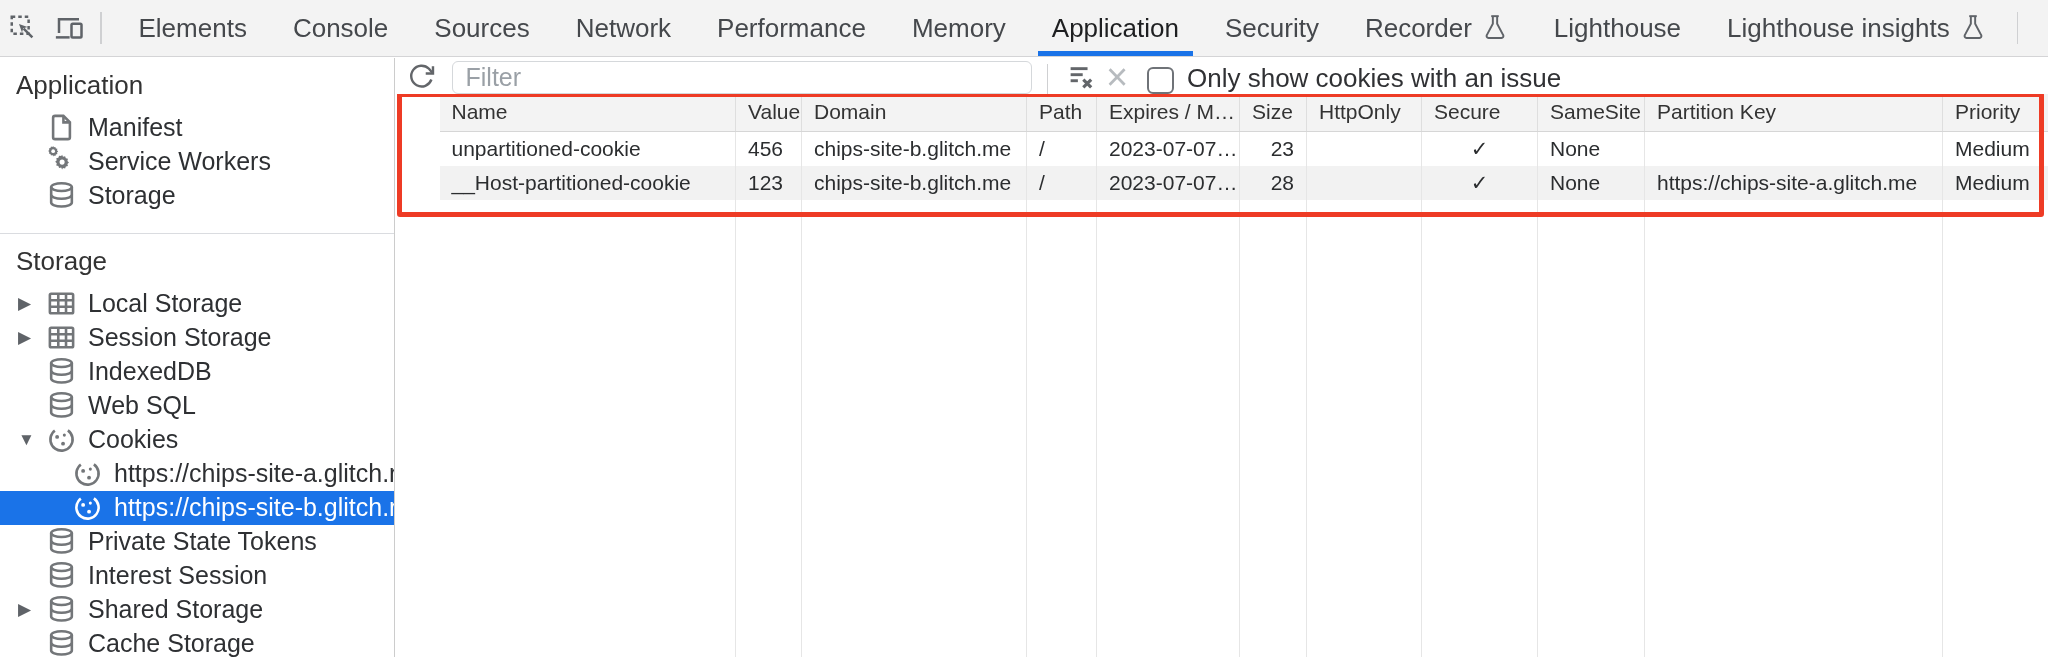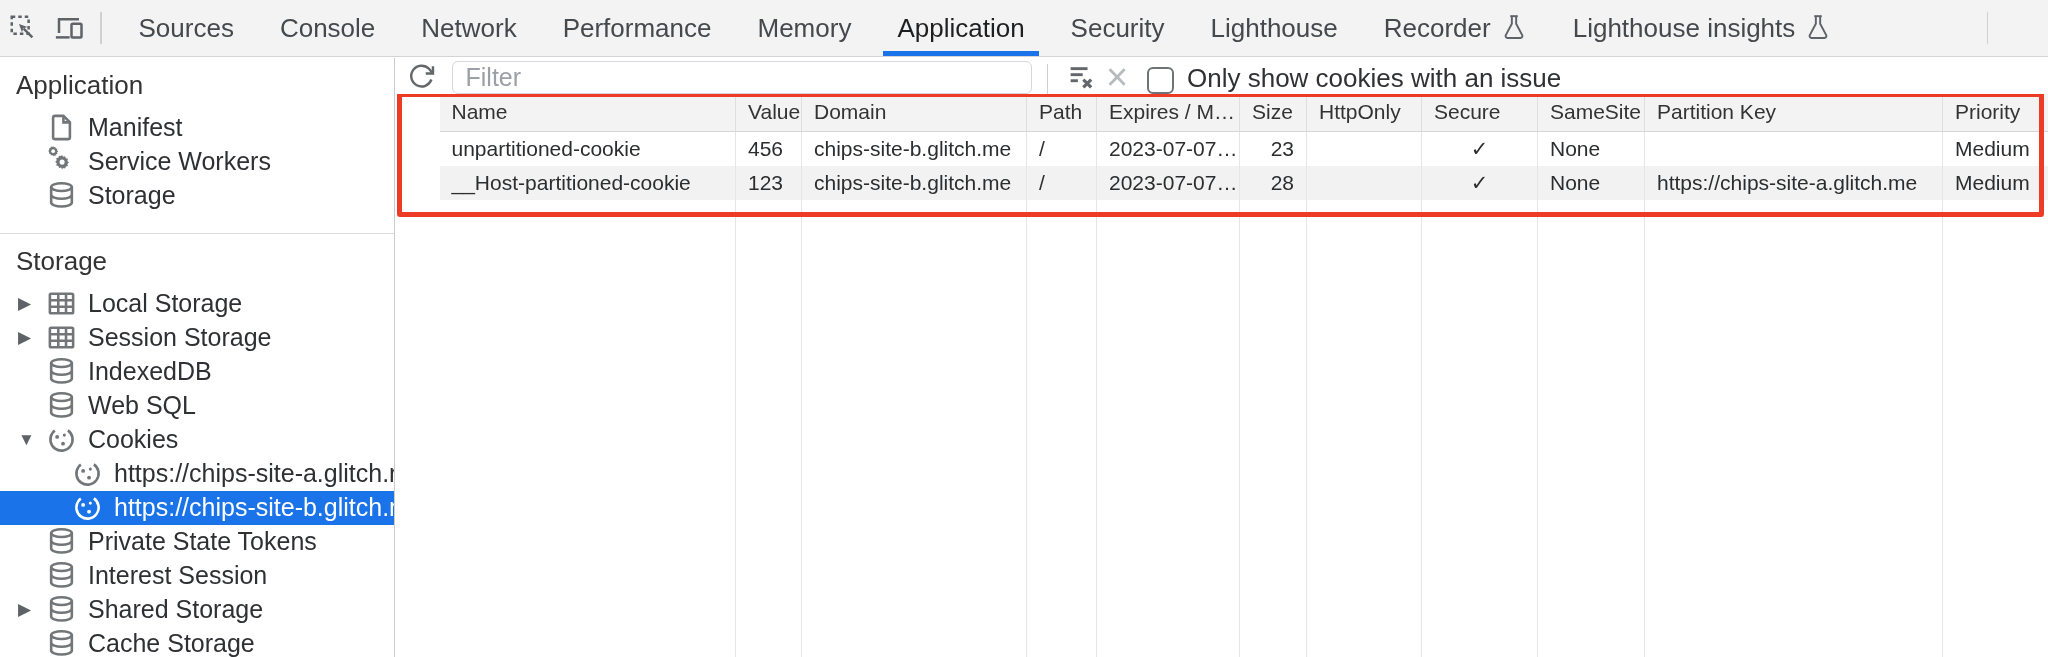--- a/index.html
+++ b/index.html
@@ -87,51 +87,54 @@
     <span class="icon-btn">
       <svg viewBox="0 0 24 24" fill="none" stroke="currentColor" stroke-width="2">
         <path d="M4 16V5h16"></path>
         <path d="M1.5 19.5h11"></path>
         <rect x="14" y="8.5" width="8" height="11" rx="1"></rect>
       </svg>
     </span>
     <span class="vdiv"></span>
     <nav class="tabs" id="tabs">
         <div class="tab">
+          <span>Elements</span>
+        </div>
+        <div class="tab">
+          <span>Console</span>
+        </div>
+        <div class="tab">
           <span>Sources</span>
-        </div>
-        <div class="tab">
-          <span>Console</span>
         </div>
         <div class="tab">
           <span>Network</span>
         </div>
         <div class="tab">
           <span>Performance</span>
         </div>
         <div class="tab">
           <span>Memory</span>
         </div>
         <div class="tab selected">
           <span>Application</span>
         </div>
         <div class="tab">
           <span>Security</span>
-        </div>
-        <div class="tab">
-          <span>Lighthouse</span>
         </div>
         <div class="tab">
           <span>Recorder</span>
           <span class="flask">
             <svg viewBox="0 0 24 26" fill="none" stroke="currentColor" stroke-width="1.8">
               <path d="M8.5 2h7"></path>
               <path d="M10 2v7l-5.6 10.6A1.8 1.8 0 0 0 6 22.3h12a1.8 1.8 0 0 0 1.6-2.7L14 9V2"></path>
             </svg>
           </span>
+        </div>
+        <div class="tab">
+          <span>Lighthouse</span>
         </div>
         <div class="tab">
           <span>Lighthouse insights</span>
           <span class="flask">
             <svg viewBox="0 0 24 26" fill="none" stroke="currentColor" stroke-width="1.8">
               <path d="M8.5 2h7"></path>
               <path d="M10 2v7l-5.6 10.6A1.8 1.8 0 0 0 6 22.3h12a1.8 1.8 0 0 0 1.6-2.7L14 9V2"></path>
             </svg>
           </span>
         </div>

